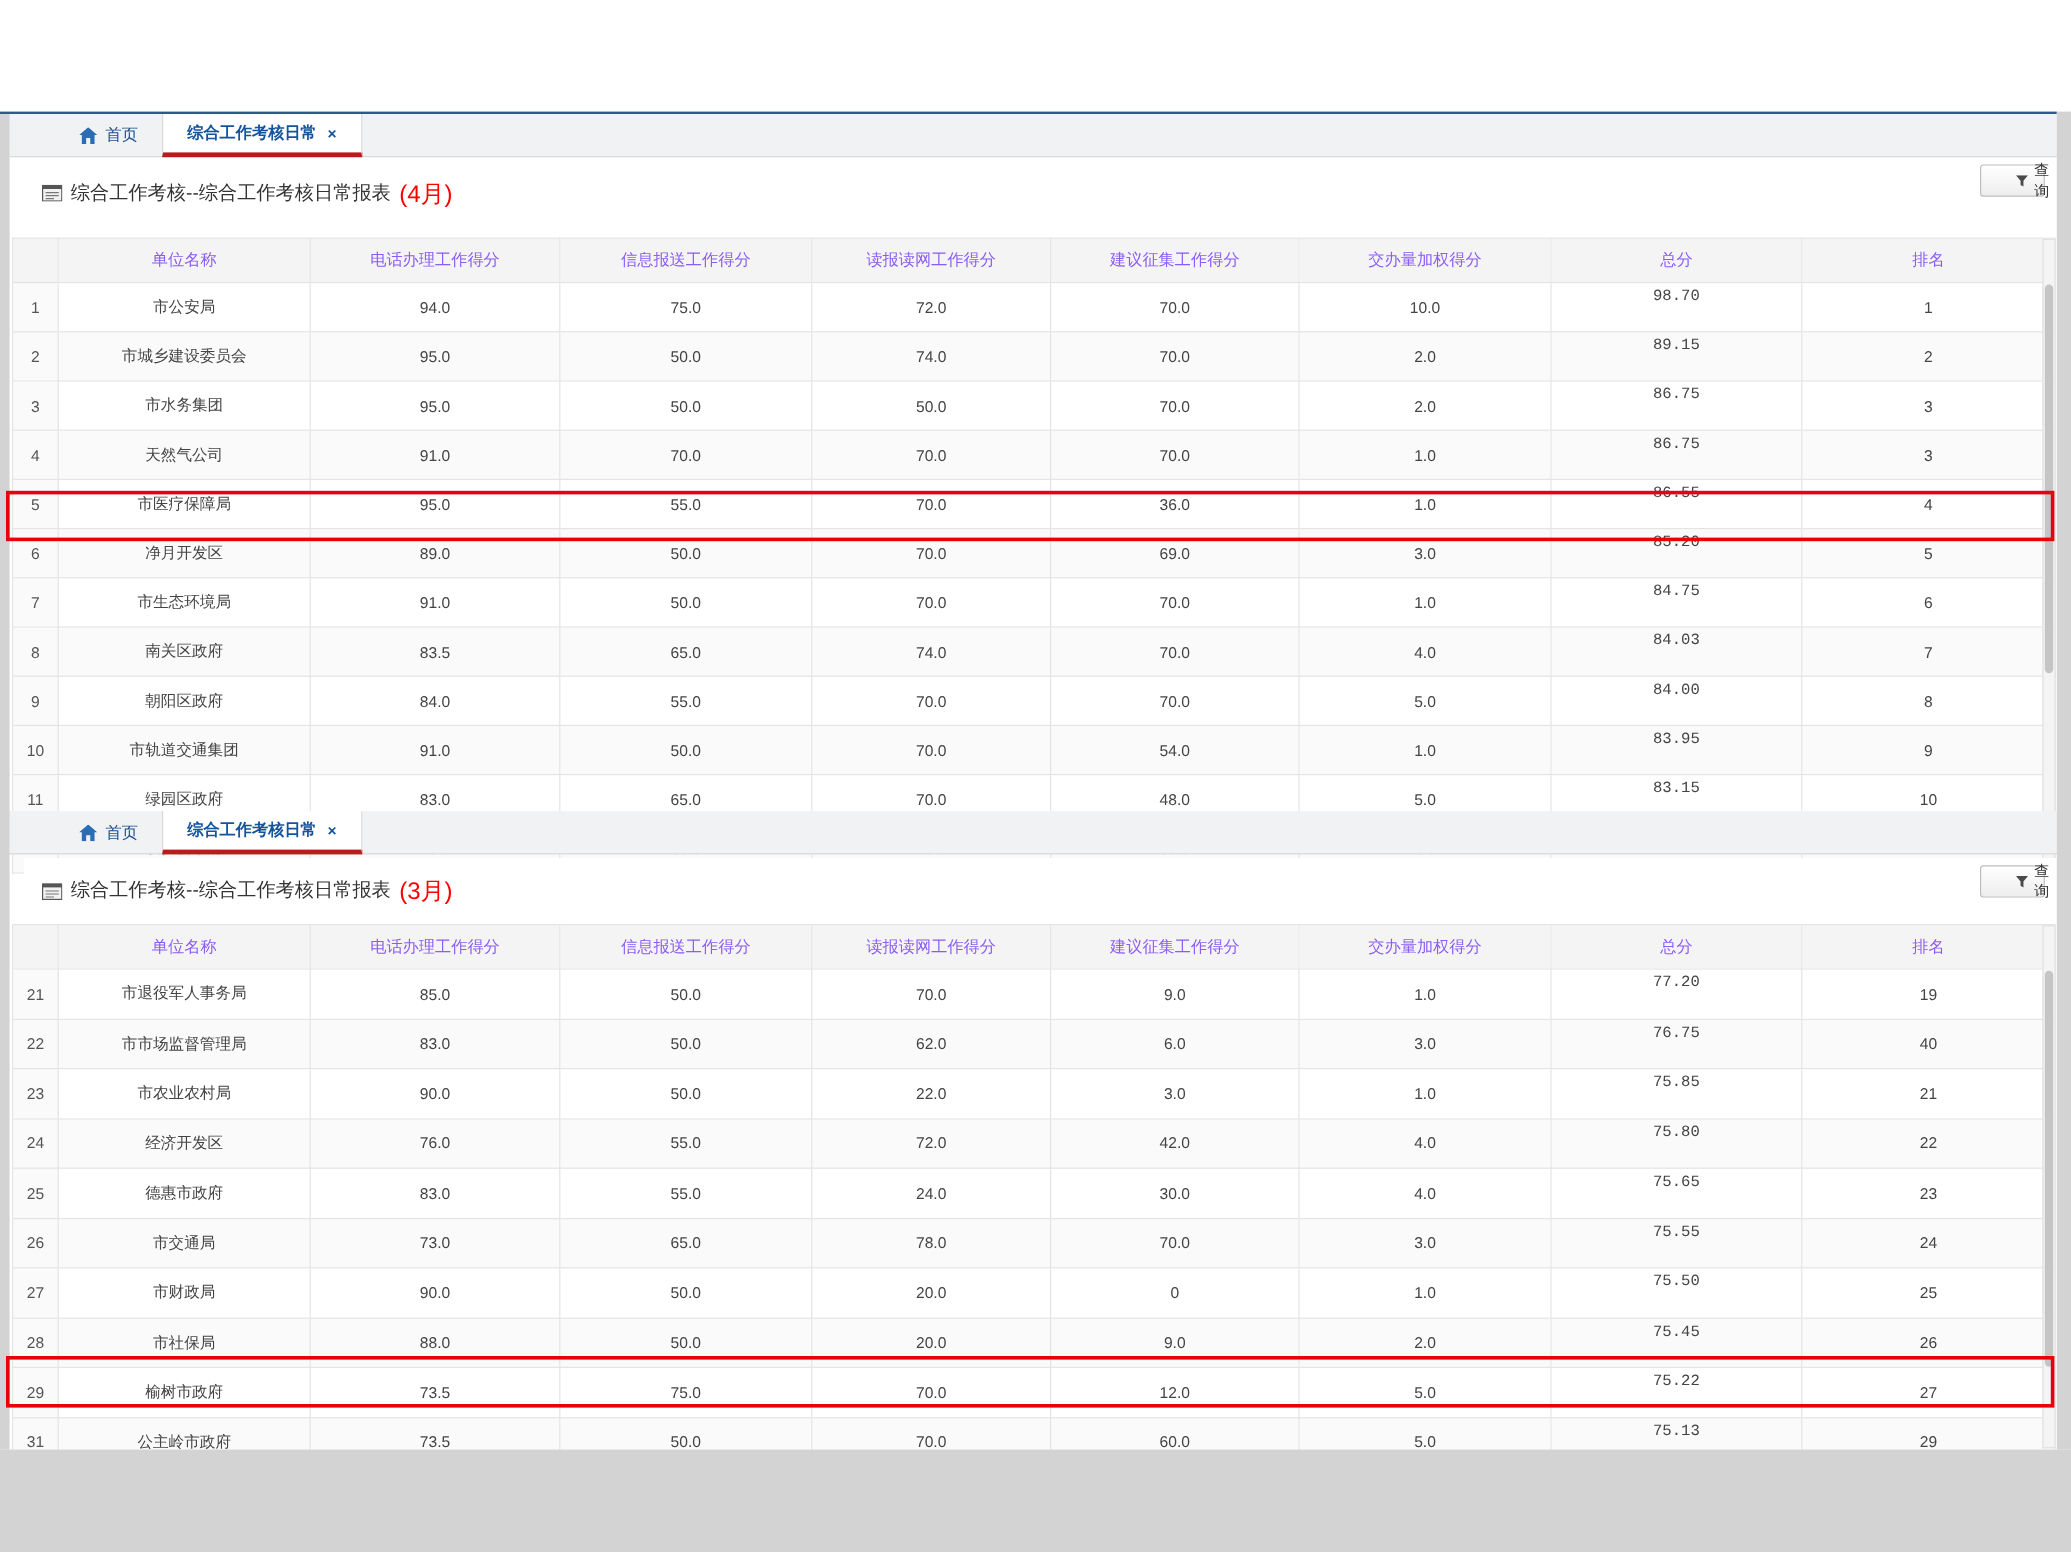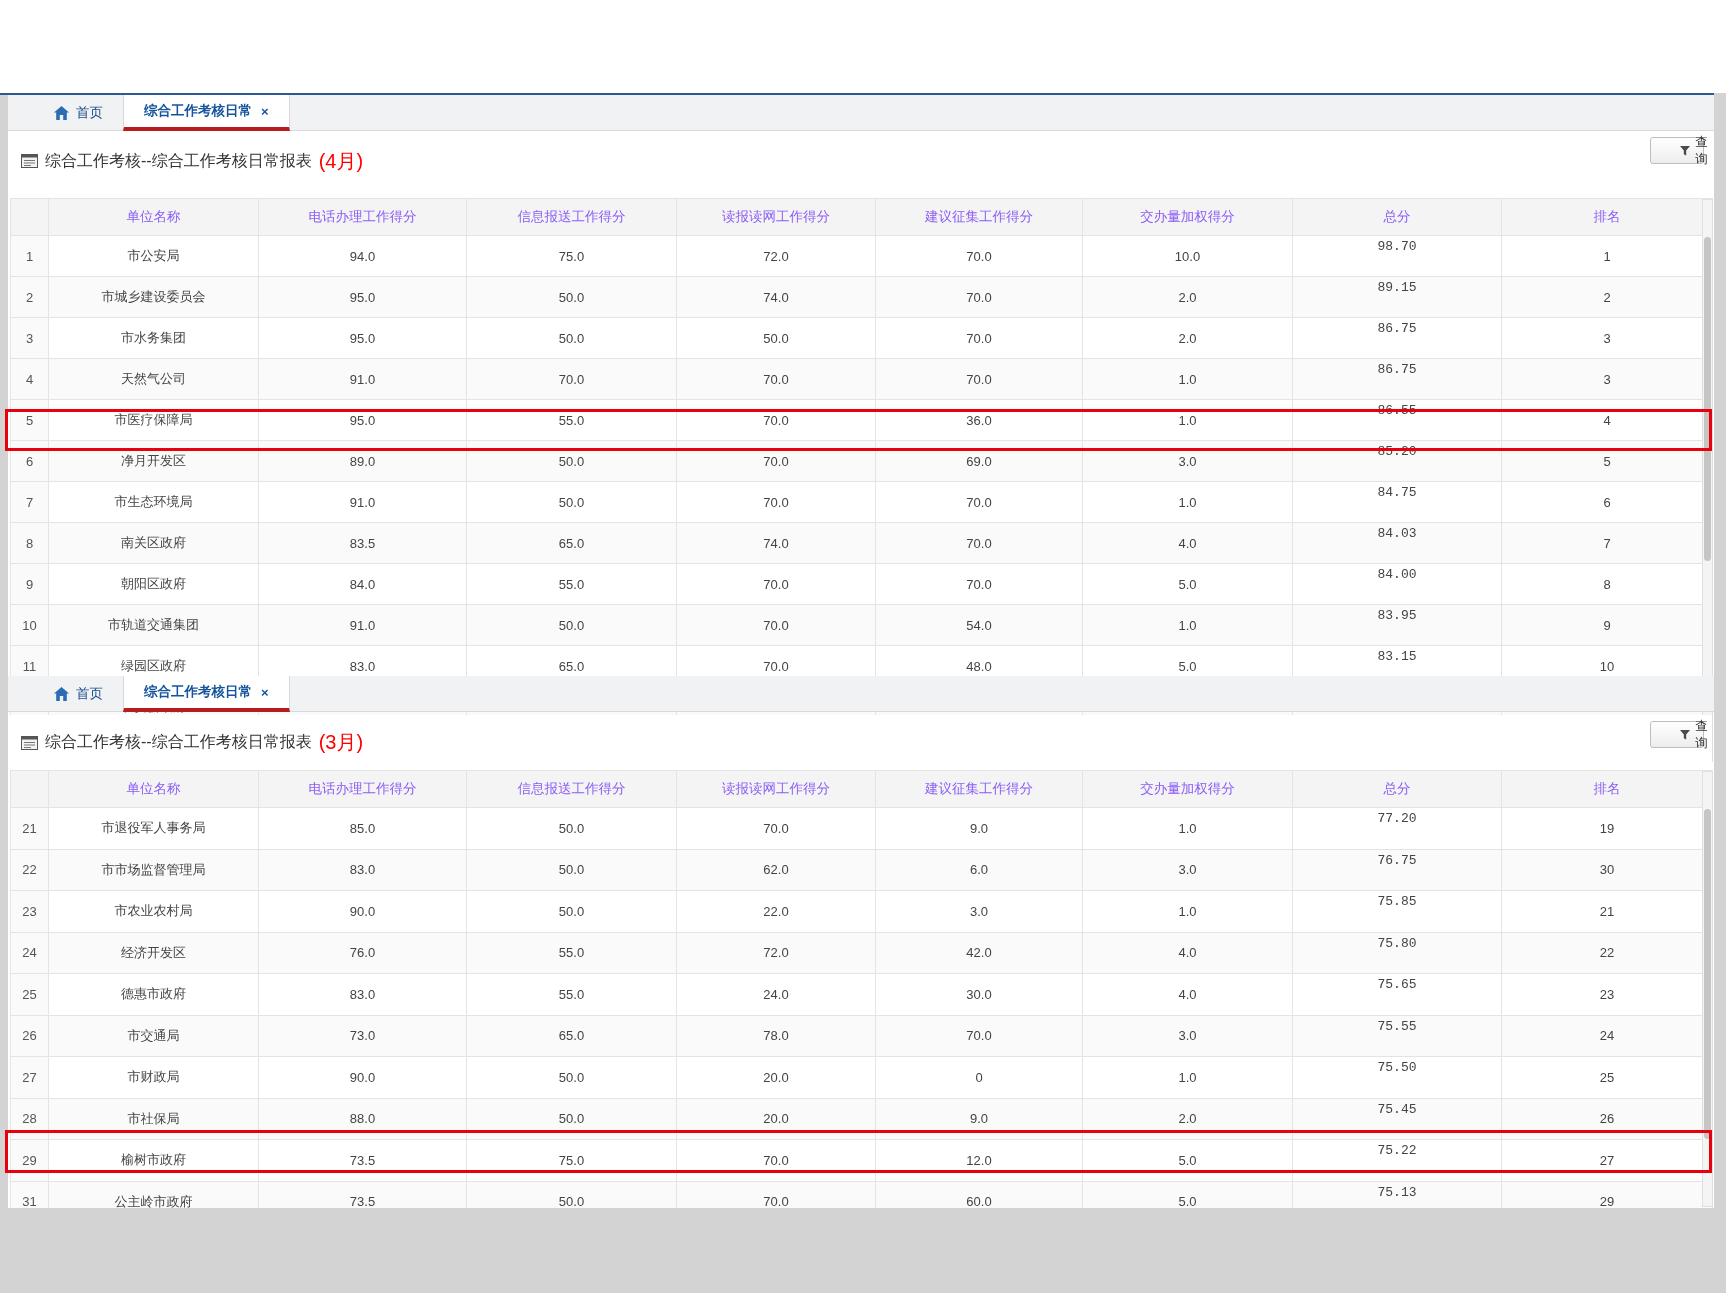--- a/index.html
+++ b/index.html
@@ -9,28 +9,28 @@
   
   .grey-bottom { position:absolute; left:0; top:1208px; width:1726px; height:85px; background:#d3d3d3; }
   .grey-left   { position:absolute; left:0; top:95px;  width:8px;    height:1113px; background:#d3d3d3; }
   .grey-right  { position:absolute; left:1714px; top:93px; width:12px; height:1115px; background:#d3d3d3; }
 
   .panel { position:absolute; left:0; width:1726px; background:transparent; }
   .blue-line { position:absolute; left:0; top:0; width:1714px; height:2px; background:#2d598f; }
 
   .tabbar { position:absolute; left:8px; width:1706px; height:36px; background:#f1f2f4;
             border-bottom:1px solid #d9d9d9; display:flex; align-items:stretch;
-            padding-left:26px; box-sizing:border-box; }
+            padding-left:38px; box-sizing:border-box; }
   .tab { display:flex; align-items:center; gap:7px; padding:0 20px; font-size:13.5px; cursor:pointer; }
   .tab.home { color:#1a4e8a; }
   .tab.active { background:#ffffff; border-left:1px solid #d9d9d9; border-right:1px solid #d9d9d9;
                 border-bottom:4px solid #b91c1c; margin-bottom:-1px; color:#15549c; font-weight:bold; }
   .tab .close { font-size:13px; font-weight:bold; color:#15549c; margin-left:2px; }
 
-  .title-row { position:absolute; left:6px; width:1706px; display:flex; align-items:center;
+  .title-row { position:absolute; left:20px; width:1706px; display:flex; align-items:center;
                gap:7px; padding-left:15px; box-sizing:border-box; background:#ffffff; }
   .title-text { font-size:16px; color:#333333; }
   .title-month { font-size:20px; color:#ff0000; }
 
   .query-btn { position:absolute; width:54px; height:27px; background:linear-gradient(#ffffff,#ededed);
                border:1px solid #bdbdbd; border-radius:3px; display:flex; align-items:center;
                justify-content:center; gap:5px; font-size:12.5px; color:#333333; cursor:pointer;
                box-sizing:border-box;padding-left:40px; }
 
   table.grid { position:absolute; left:10px; width:1702px; border-collapse:collapse; table-layout:fixed;
@@ -343,21 +343,21 @@
           </tr>
           <tr>
             <td class="no-cell">22</td>
             <td>市市场监督管理局</td>
             <td>83.0</td>
             <td>50.0</td>
             <td>62.0</td>
             <td>6.0</td>
             <td>3.0</td>
             <td class="total-cell">76.75</td>
-            <td>30</td>
+            <td>40</td>
           </tr>
           <tr>
             <td class="no-cell">23</td>
             <td>市农业农村局</td>
             <td>90.0</td>
             <td>50.0</td>
             <td>22.0</td>
             <td>3.0</td>
             <td>1.0</td>
             <td class="total-cell">75.85</td>

